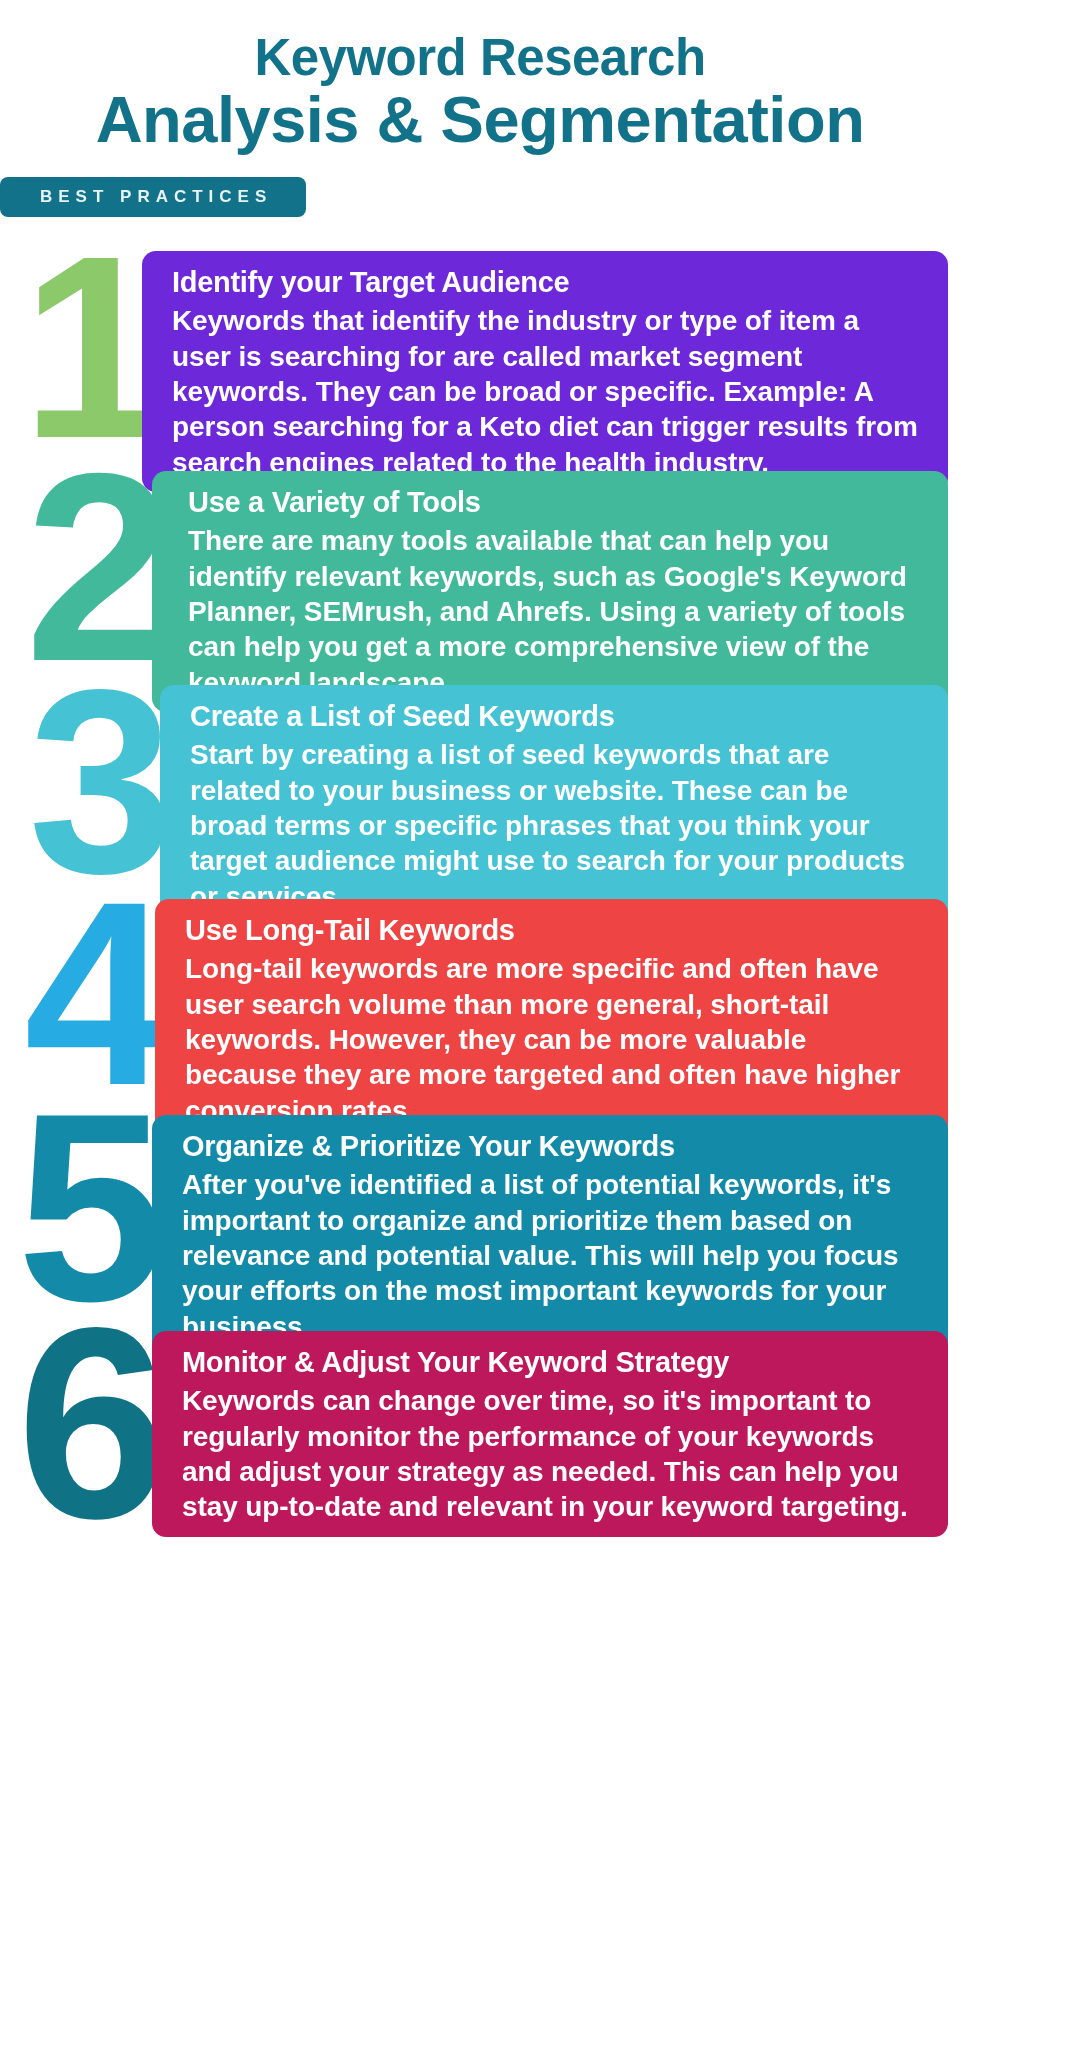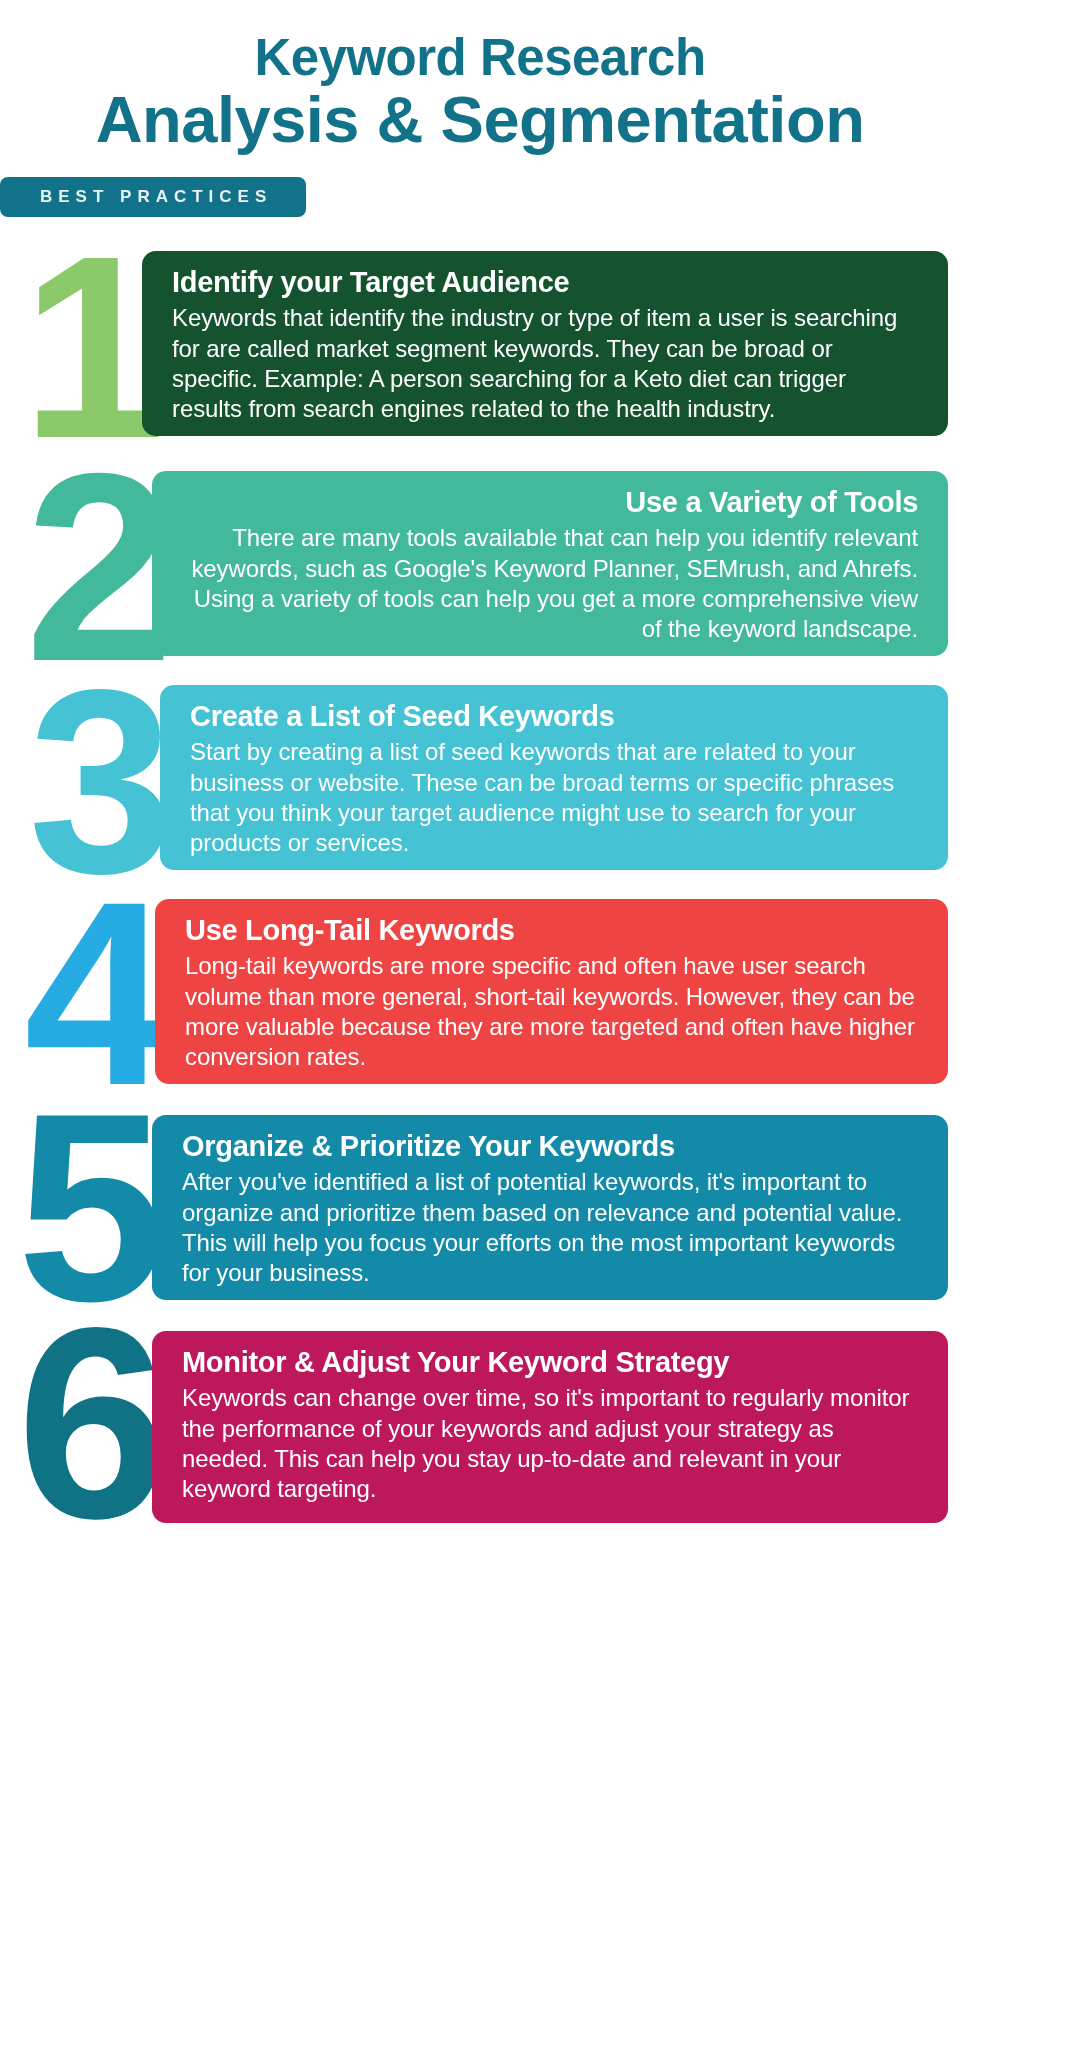--- a/index.html
+++ b/index.html
@@ -85,32 +85,32 @@
     color:#ffffff;
   }
   .card-title {
     font-size:29px;
     font-weight:700;
     line-height:1.18;
     margin-bottom:4px;
     letter-spacing:-0.3px;
   }
   .card-body {
-    font-size:24px;
+    font-size:28px;
     line-height:1.26;
-    font-weight:400;
+    font-weight:700;
     letter-spacing:-0.1px;
   }
 
   
   .step-1 .card { left:142px; top:4px; min-height:182px; }
   .step-1 .numeral { left:-10px; width:170px; font-size:260px; line-height:200px; }
 
   .step-2 { height:200px; }
-  .step-2 .card { left:152px; top:2px; min-height:182px; padding-left:36px;text-align:right; }
+  .step-2 .card { left:152px; top:2px; min-height:182px; padding-left:36px; }
   .step-2 .numeral { left:-10px; width:178px; font-size:268px; line-height:205px; top:-4px; }
 
   .step-3 { height:196px; }
   .step-3 .card { left:160px; top:0px; min-height:182px; padding-left:30px; }
   .step-3 .numeral { left:-4px; width:172px; font-size:262px; line-height:202px; top:-4px; }
 
   .step-4 { height:198px; }
   .step-4 .card { left:155px; top:2px; min-height:184px; padding-left:30px; }
   .step-4 .numeral { left:-6px; width:170px; font-size:262px; line-height:202px; top:-4px; }
 
@@ -134,21 +134,21 @@
     </h1>
     <div class="badge-wrap">
       <span class="badge" style="background: rgb(18, 114, 137); color: rgb(232, 243, 246);">BEST PRACTICES</span>
     </div>
   </div>
 
   <div class="steps">
 
     <div class="step step-1">
       <div class="numeral" style="color: rgb(140, 201, 106);">1</div>
-      <div class="card" style="background: #14532d;">
+      <div class="card" style="background: #6d28d9;">
         <div class="card-title">Identify your Target Audience</div>
         <div class="card-body">Keywords that identify the industry or type of item a user is searching for are called market segment keywords. They can be broad or specific. Example: A person searching for a Keto diet can trigger results from search engines related to the health industry.</div>
       </div>
     </div>
 
     <div class="step step-2">
       <div class="numeral" style="color: rgb(66, 185, 155);">2</div>
       <div class="card" style="background: rgb(66, 185, 155);">
         <div class="card-title">Use a Variety of Tools</div>
         <div class="card-body">There are many tools available that can help you identify relevant keywords, such as Google's Keyword Planner, SEMrush, and Ahrefs. Using a variety of tools can help you get a more comprehensive view of the keyword landscape.</div>

